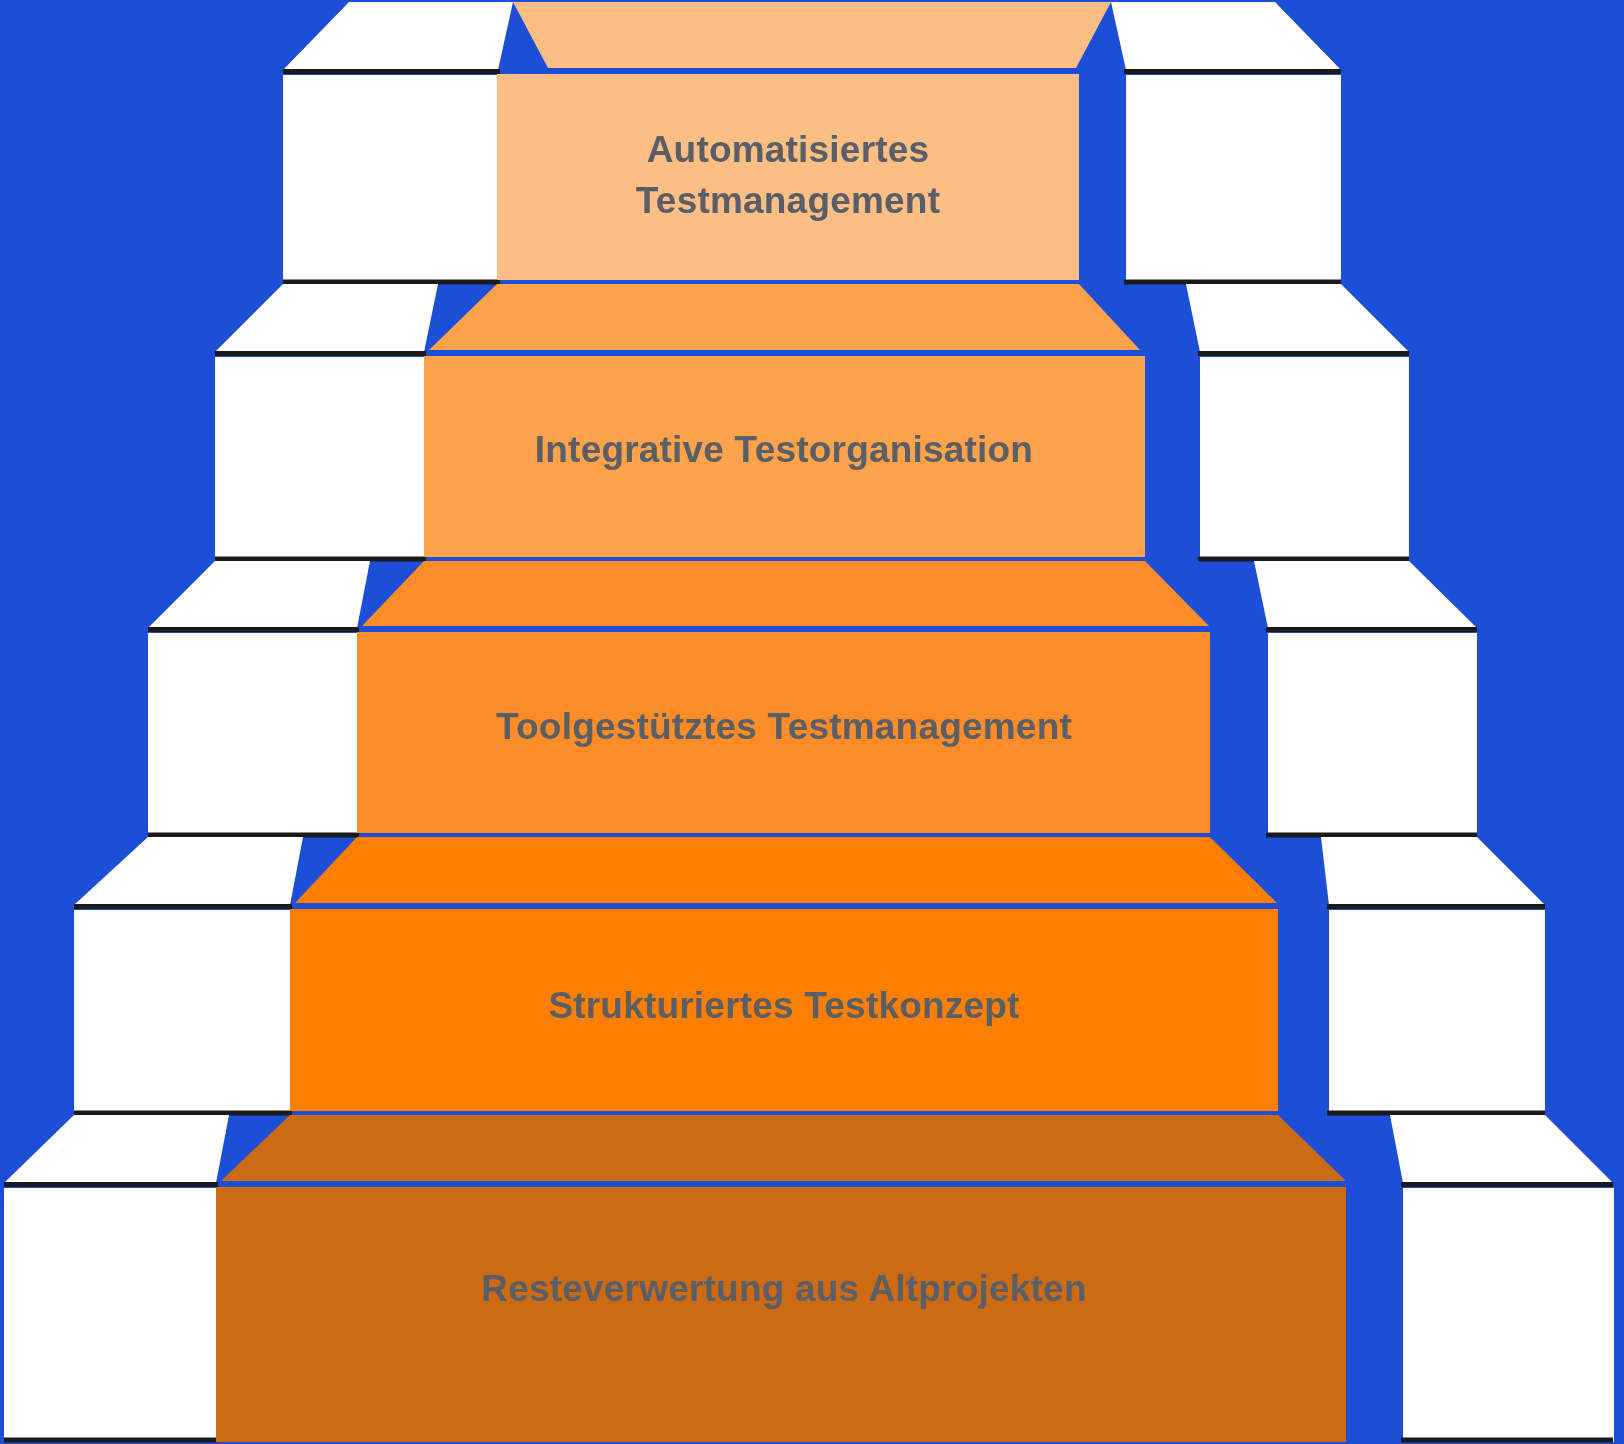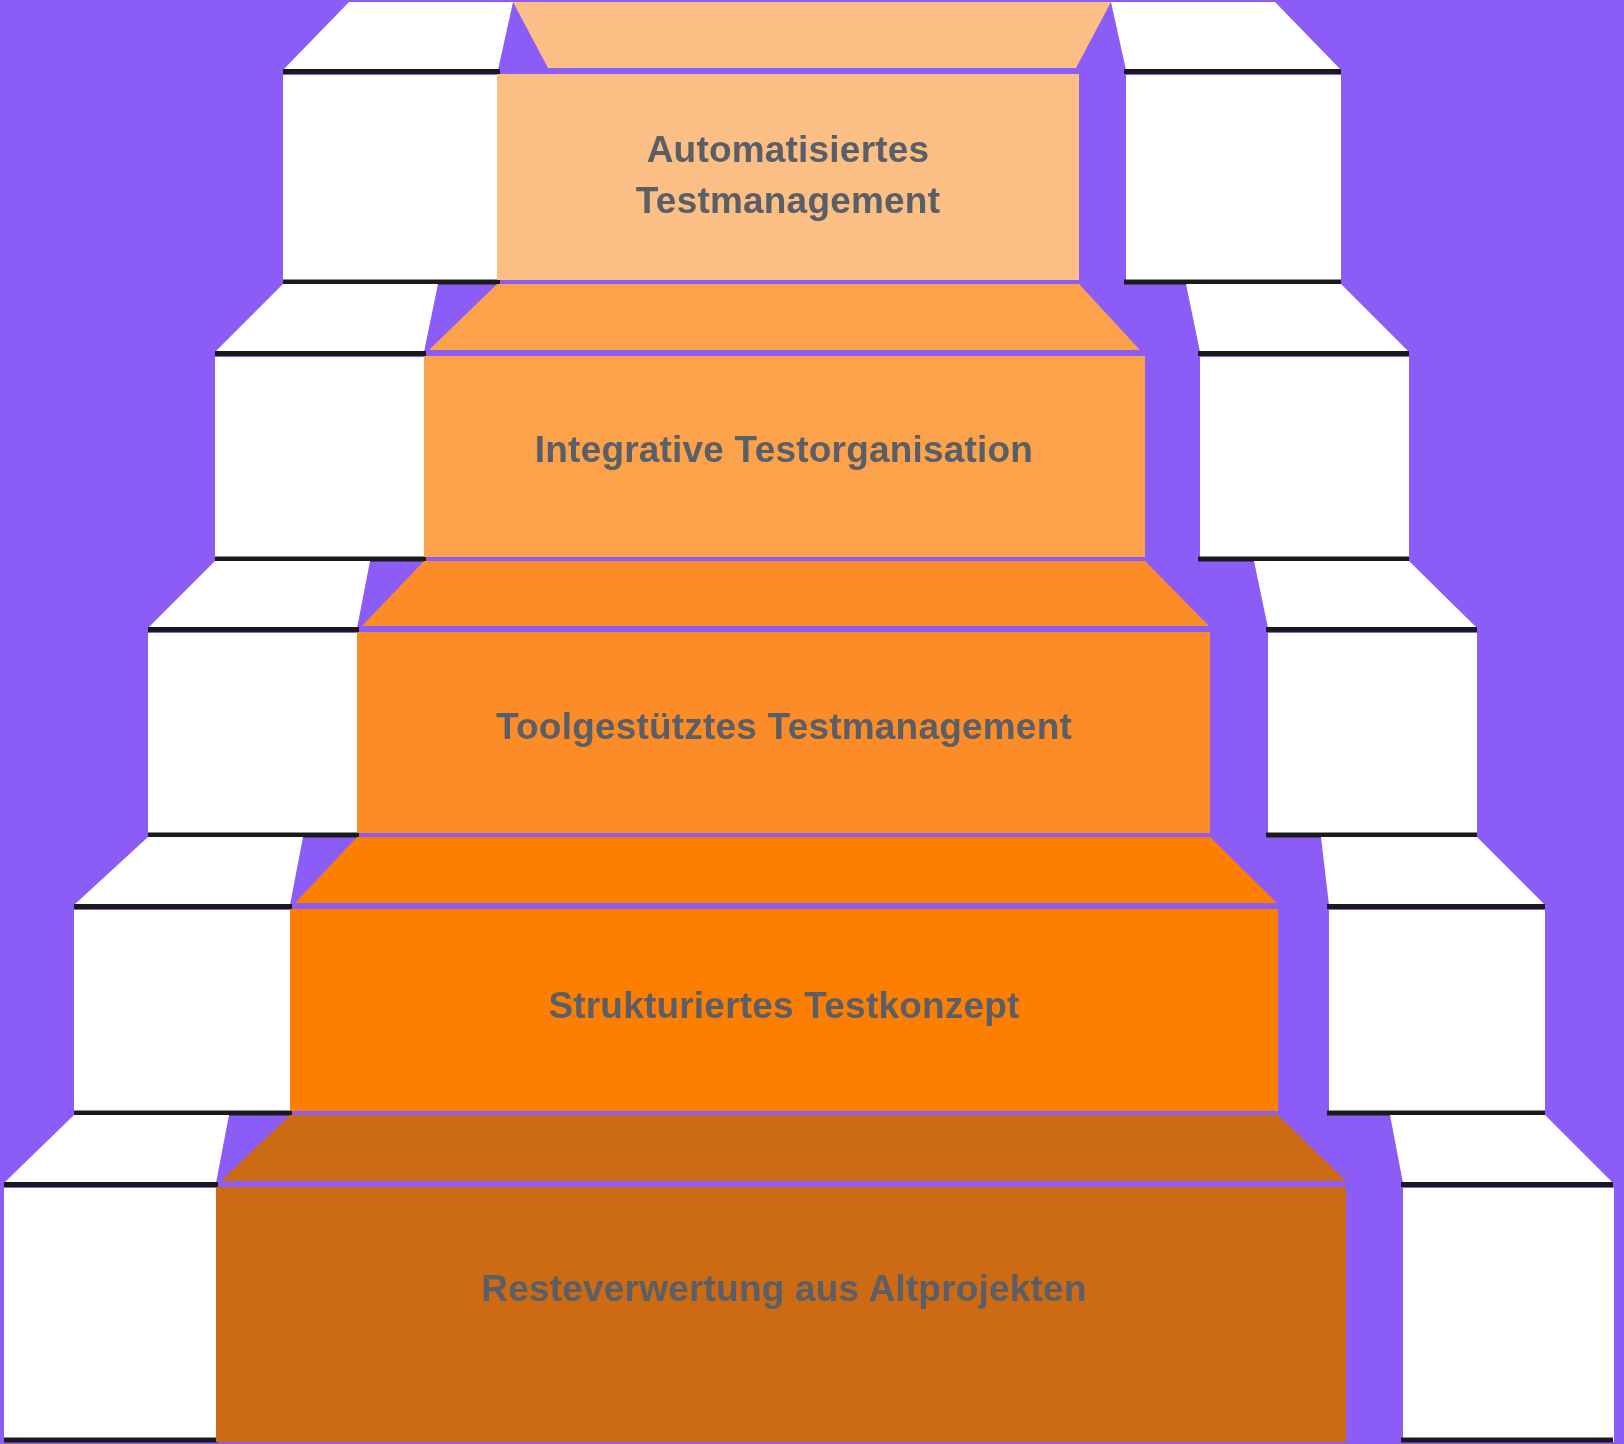--- a/index.html
+++ b/index.html
@@ -10,21 +10,21 @@
   body {
     width: 1624px;
     height: 1444px;
     overflow: hidden;
     font-family: "Liberation Sans", sans-serif;
   }
   #stage {
     position: relative;
     width: 1624px;
     height: 1444px;
-    background: #8b5cf6;
+    background: #1d4ed8;
   }
   svg.diagram {
     position: absolute;
     left: 0;
     top: 0;
     width: 1624px;
     height: 1444px;
     display: block;
   }
   .tier-label {

